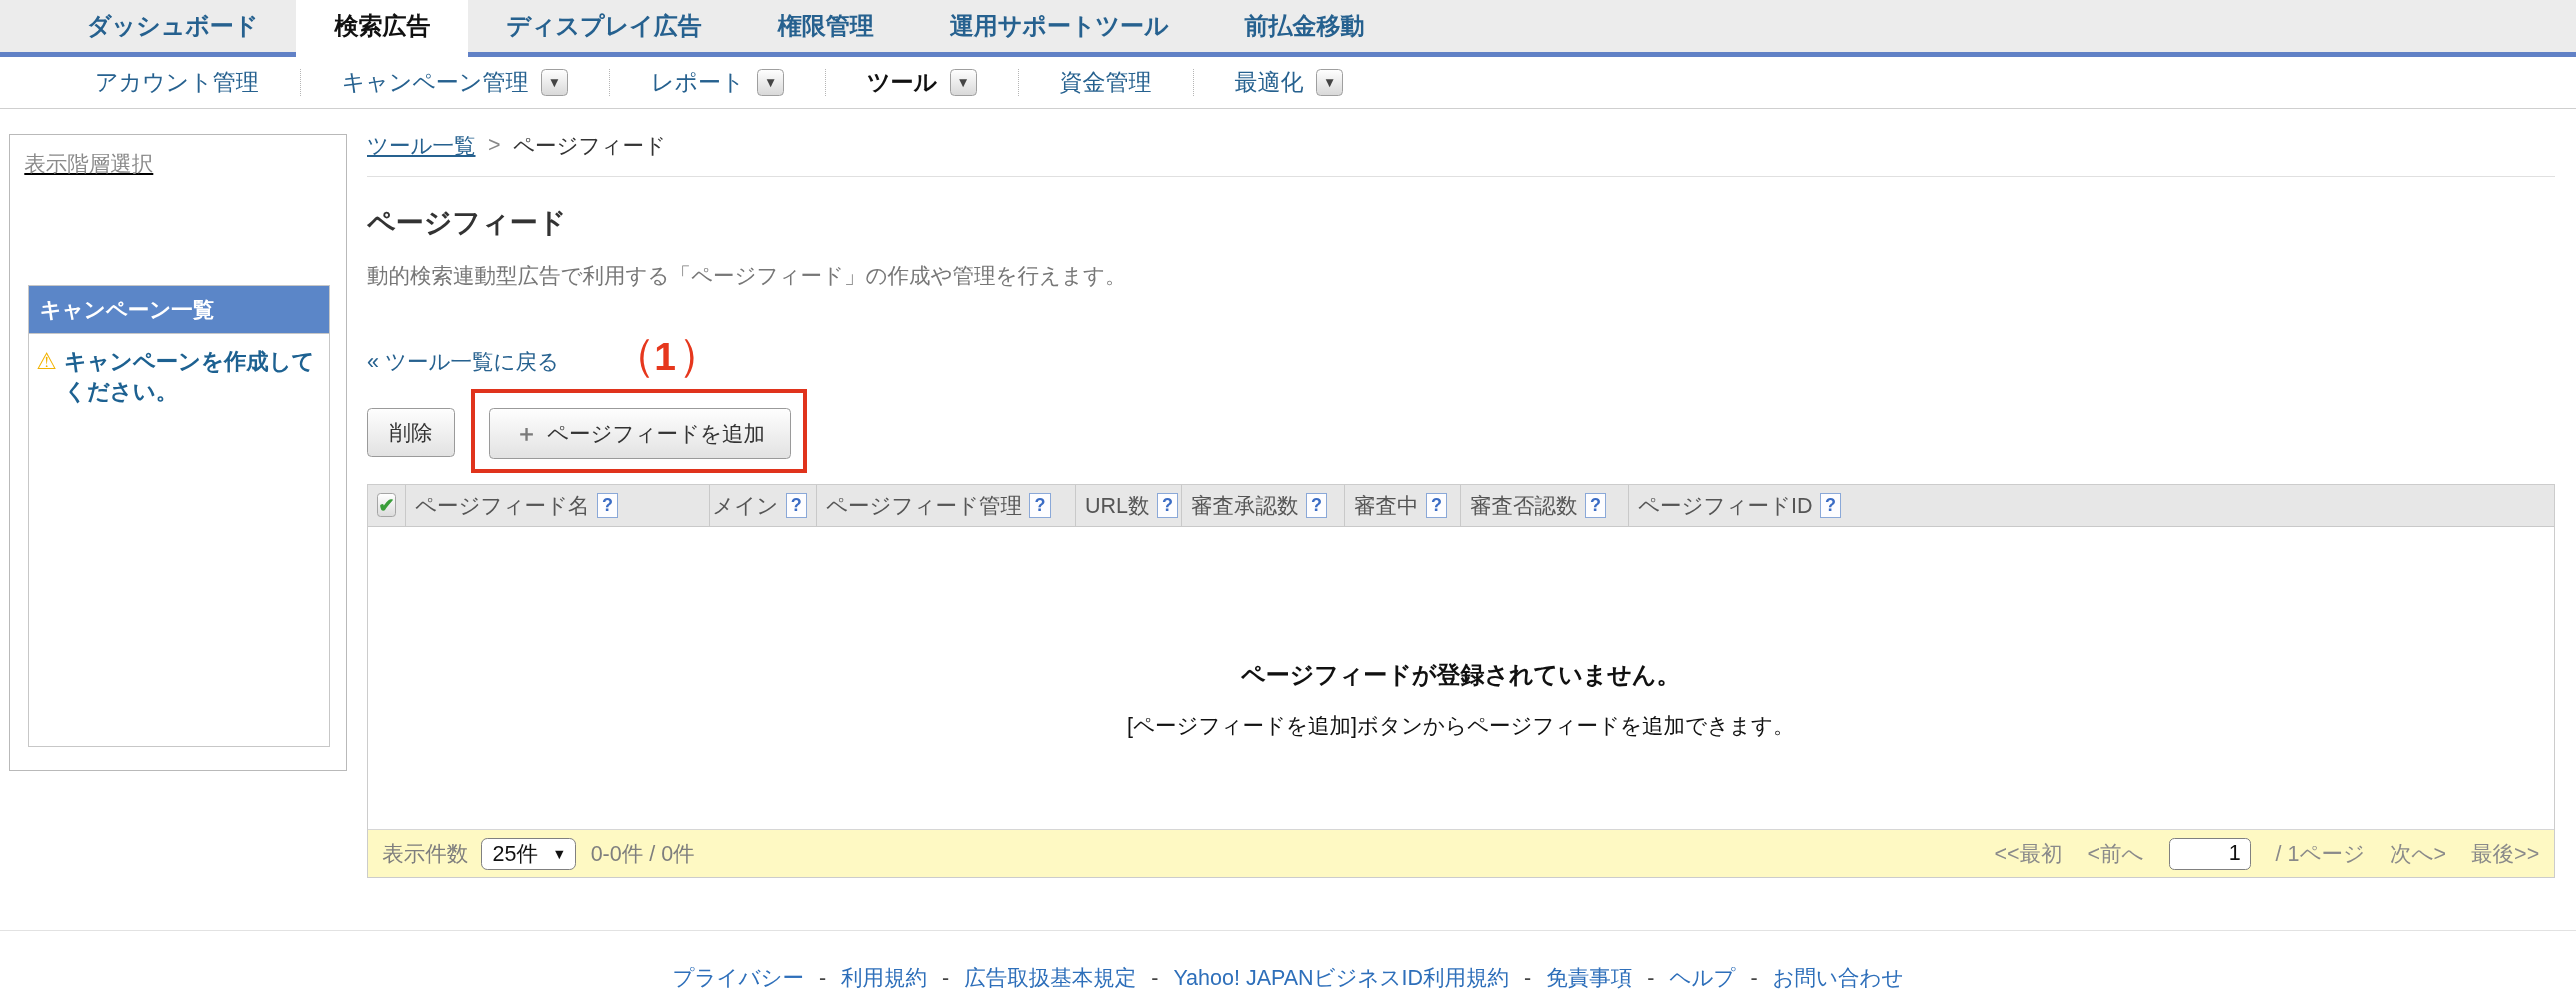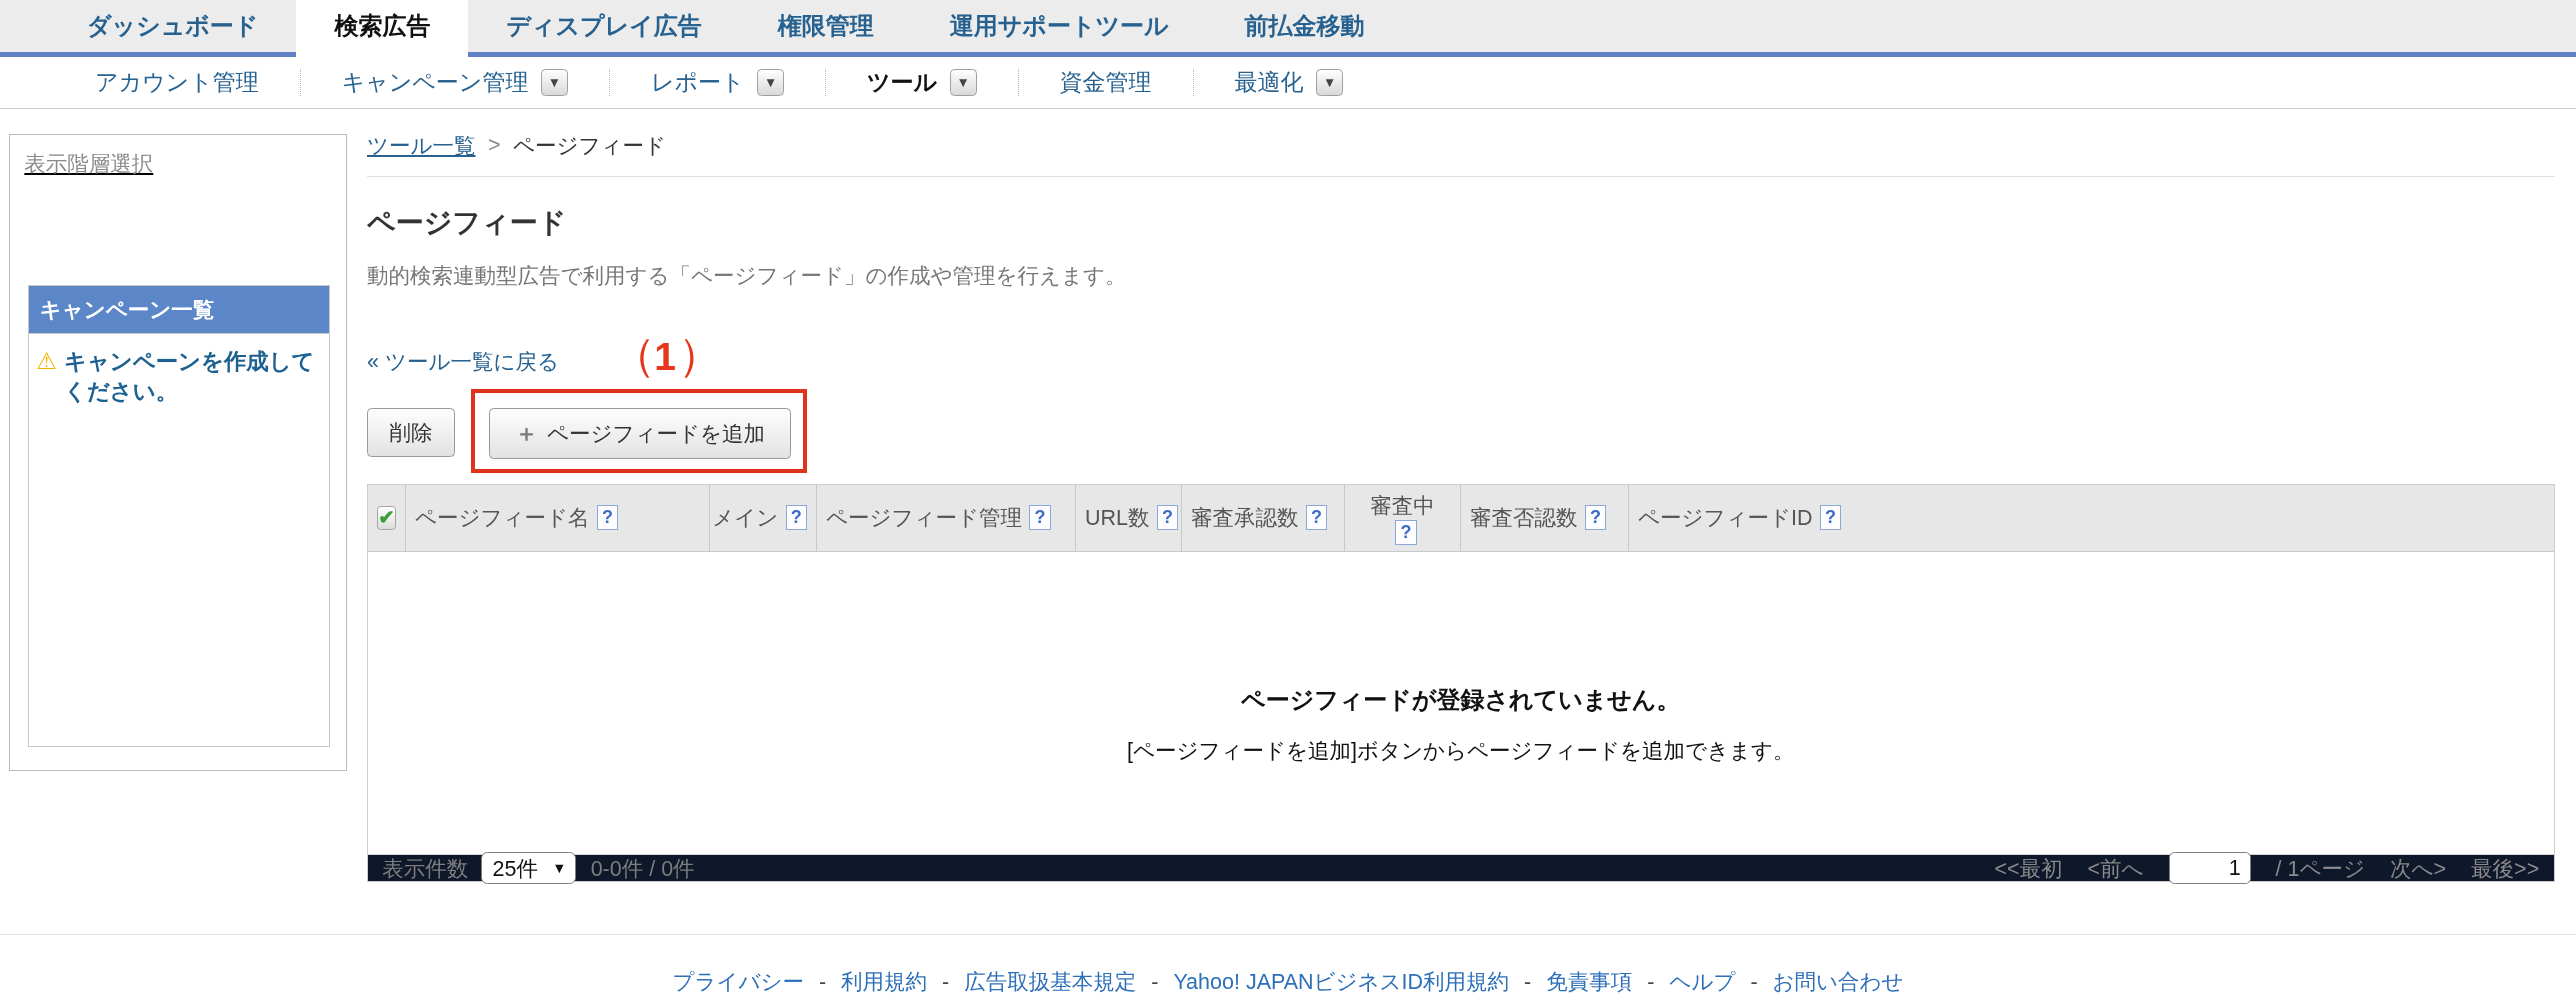--- a/index.html
+++ b/index.html
@@ -52,31 +52,31 @@
   .plus { color:#7a7a7a; font-weight:bold; margin-right:9px; font-size:23px; }
   .red-box { position:absolute; left:-18px; right:-16px; top:-19px; bottom:-14.3px; border:4.5px solid #e0331c; pointer-events:none; }
 
   
   .grid { margin-top:25px; border:0.9px solid #cccccc; }
   .grid-head { display:flex; background:#e7e7e7; border-bottom:0.9px solid #c9c9c9; }
   .gcell { font-size:21.5px; color:#555; padding:6.3px 9px; border-right:0.9px solid #c9c9c9; display:flex; align-items:center; white-space:nowrap; overflow:hidden; }
   .gcell:last-child { border-right:none; flex:1; }
   .c-check { width:38px; justify-content:center; }
   .c1{ width:304px; } .c2{ width:107px;justify-content:flex-end; } .c3{ width:259px; } .c4{ width:106px; }
-  .c5{ width:163px; } .c6{ width:116px;flex-direction:column; } .c7{ width:168px; }
+  .c5{ width:163px; } .c6{ width:116px; } .c7{ width:168px; }
   .helpq { display:inline-flex; align-items:center; justify-content:center; width:21.5px; height:25px; margin-left:7.2px;
            border:0.9px solid #8aa8d8; background:#fdfdff; color:#3b6cc4; font-size:18px; font-weight:bold; cursor:pointer; flex:none; }
   .checkbox { width:24px; height:24px; border:0.9px solid #a5a5a5; border-radius:3.6px; background:linear-gradient(#ffffff,#dcdcdc);
               display:flex; align-items:center; justify-content:center; color:#3a9e3a; font-size:19.7px; font-weight:bold; cursor:pointer; }
   .grid-body { background:#fff; height:302px; text-align:center; padding-top:132px; }
   .empty-title { font-size:24px; font-weight:bold; color:#111; }
   .empty-sub { font-size:21.5px; color:#111; margin-top:19.7px; }
 
   
-  .pager { background:#0f172a; border-top:0.9px solid #d6d6d6; height:27px; display:flex; align-items:center; padding:0 14.3px; font-size:21.5px; color:#7e7e7e; }
+  .pager { background:#fef9c3; border-top:0.9px solid #d6d6d6; height:48px; display:flex; align-items:center; padding:0 14.3px; font-size:21.5px; color:#7e7e7e; }
   .pager .lbl { margin-right:12.5px; }
   .fake-select { background:#fff; border:1.8px solid #808080; border-radius:6.3px; height:32px; padding:0 9px 0 10.7px;
                  display:flex; align-items:center; color:#111; cursor:pointer; }
   .fake-select .v { font-size:21.5px; font-weight:normal; }
   .fake-select .ar { margin-left:14.3px; font-size:14.3px; color:#111; }
   .range { margin-left:14.3px; }
   .pager-right { margin-left:auto; display:flex; align-items:center; gap:25px; }
   .pg-link { color:#8a8a8a; cursor:default; white-space:nowrap; }
   .page-input { width:82px; height:32px; border:1.8px solid #808080; border-radius:5.4px; background:#fff; text-align:right;
                 font-size:21.5px; color:#111; padding-right:9px; font-family:"Liberation Sans", sans-serif; }

